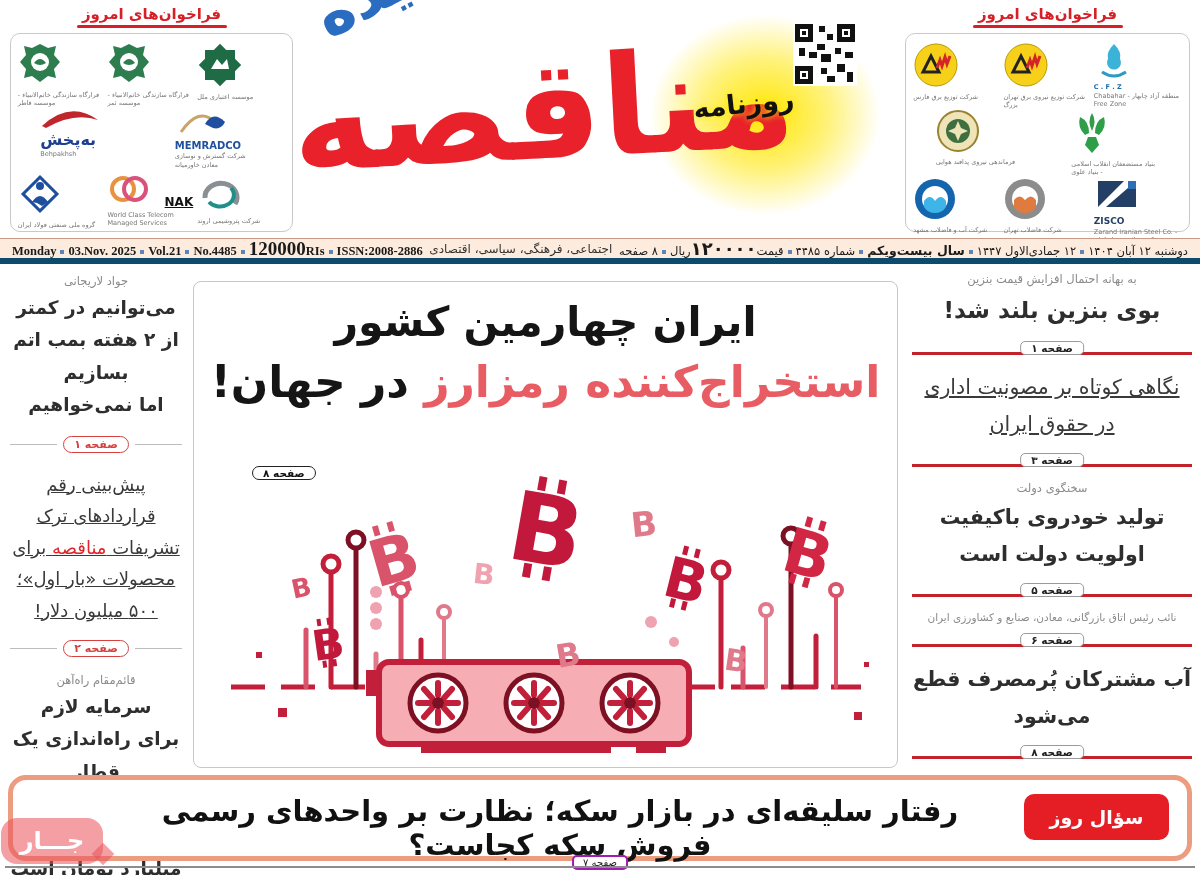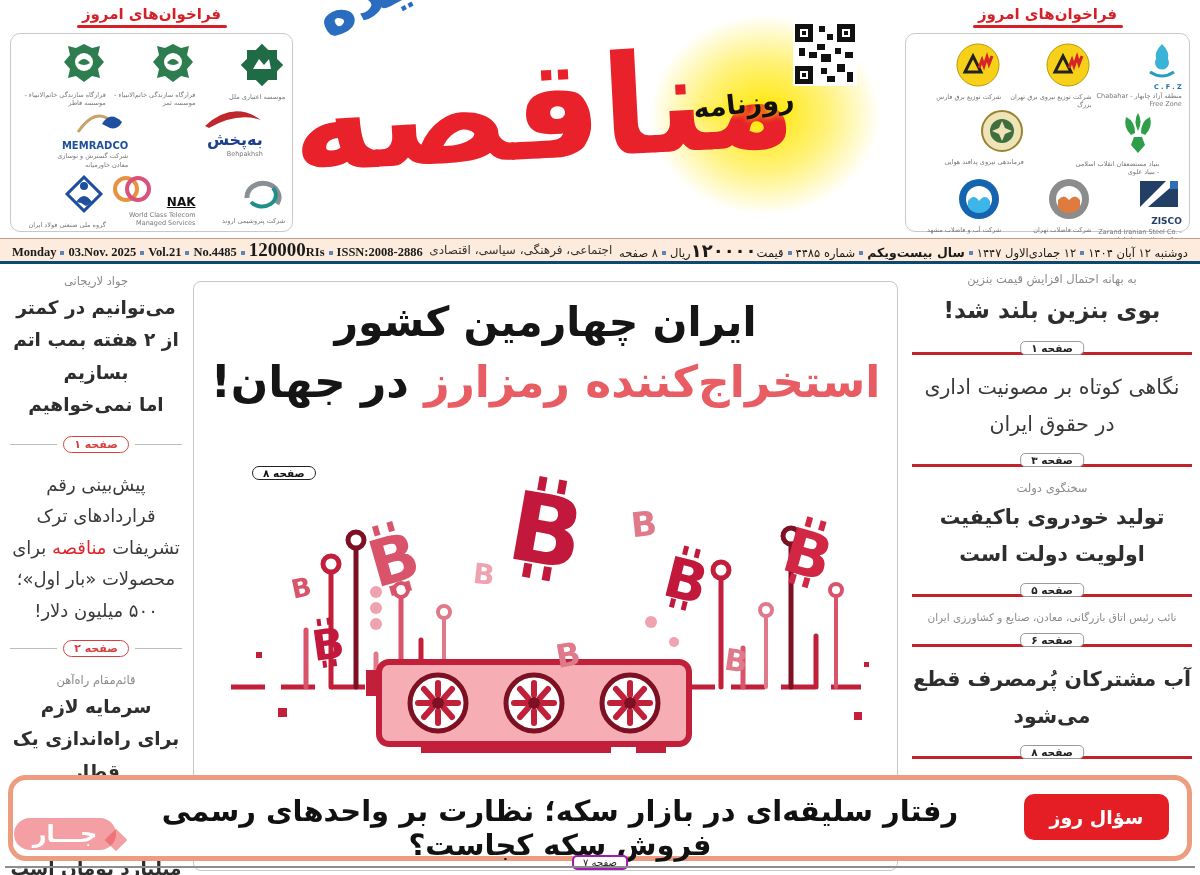--- a/index.html
+++ b/index.html
@@ -7,69 +7,69 @@
   body { font-family:"DejaVu Sans", sans-serif; }
   .page { position:relative; width:1200px; height:875px; background:#ffffff; overflow:hidden; margin:0 auto; }
 
   
   .calls-header { position:absolute; top:5px; text-align:center; z-index:3; }
   .calls-header .t { color:#d61f26; font-weight:bold; font-size:15px; direction:rtl; }
   .calls-header .u { height:3px; background:#d61f26; width:150px; margin:2px auto 0; border-radius:2px; }
   .calls-box { position:absolute; top:33px; height:199px; border:1px solid #c9c9c9; border-radius:10px;
                background:#fff; padding:8px 6px 2px; display:flex; flex-direction:column; justify-content:space-between; }
   .lg-row { display:flex; justify-content:space-around; align-items:flex-start; }
-  .lg { width:88px; text-align:right; }
+  .lg { width:88px; text-align:left; }
   .lg .cap { font-size:6.5px; color:#777; direction:rtl; line-height:1.25; margin-top:1px; }
   .lg .cap.en { direction:ltr; }
   .logo-text { font-weight:bold; }
 
   
   .masthead { position:absolute; left:295px; top:0; width:610px; height:235px; overflow:hidden; }
   .glow { position:absolute; left:355px; top:15px; width:230px; height:200px; border-radius:50%;
           background:radial-gradient(closest-side, #ffe600 0%, #fff27a 55%, rgba(255,255,255,0) 100%); }
   .title-red { position:absolute; left:0px; top:28px; width:500px; text-align:center; color:#e8212a;
                font-size:138px; font-weight:bold; direction:rtl; line-height:1.2; transform:rotate(-3deg); letter-spacing:-6px;}
   .title-blue { position:absolute; left:6px; top:-12px; color:#2a6cc0; font-size:62px; font-weight:bold;
                 direction:rtl; transform:rotate(-28deg); transform-origin:left top; letter-spacing:-2px;}
   .rooznameh { position:absolute; left:398px; top:88px; color:#111; font-size:27px; font-weight:bold;
                direction:rtl; transform:rotate(-6deg); text-shadow:0 0 6px #ffe600; }
   .qr { position:absolute; left:498px; top:22px; width:64px; height:64px; }
 
   
   .datebar { position:absolute; left:0; top:238px; width:1200px; height:26px; background:#fdecdd;
-             border-top:1px solid #c79a85; border-bottom:3px solid #0c4a6e;
+             border-top:1px solid #c79a85; border-bottom:6px solid #0c4a6e;
              display:flex; align-items:center; justify-content:space-between; padding:0 12px; }
   .datebar .en { font-family:"Liberation Serif", serif; font-weight:bold; font-size:12.5px; color:#1a1a1a; direction:ltr; white-space:nowrap; }
   .datebar .en .big { font-size:19px; }
   .datebar .center-lbl { font-size:12px; color:#333; direction:rtl; white-space:nowrap; }
   .datebar .fa { font-size:11.5px; color:#1a1a1a; direction:rtl; white-space:nowrap; }
   .datebar .fa b { font-size:12.5px; }
   .datebar .fa .big { font-size:18px; font-weight:bold; }
   .sq { display:inline-block; width:4px; height:4px; background:#5b84b8; margin:0 4px; vertical-align:middle; }
 
   
   .col-left { position:absolute; left:10px; top:274px; width:172px; direction:rtl; text-align:center; }
   .col-right { position:absolute; left:912px; top:272px; width:280px; direction:rtl; text-align:center; }
   .kicker { font-size:11.5px; color:#8a8a8a; margin-bottom:4px; }
   .hl-b { font-weight:bold; color:#2e2e2e; }
-  .hl-r { font-weight:normal; color:#3a3a3a; }
+  .hl-r { font-weight:normal; color:#3a3a3a;text-decoration:underline; }
   .col-left .hl { font-size:18.5px; line-height:1.75; white-space:pre-line; }
   .col-right .hl { font-size:20.5px; line-height:1.8; }
   .red-word { color:#e0242b; }
   .sepL { display:flex; align-items:center; margin:14px 0 16px; }
   .sepL .ln { flex:1; height:1px; background:#bdbdbd; }
   .badge-red { border:1.5px solid #d6413f; color:#d6413f; background:#fff; font-size:11px; font-weight:bold;
                border-radius:10px; padding:1px 10px; margin:0 6px; white-space:nowrap; }
   .sepR { position:relative; border-bottom:3px solid #c2222a; margin:12px 0 14px; height:12px; }
   .badge-gray { position:absolute; left:50%; transform:translateX(-50%); top:-2px; background:#fff;
                 border:1px solid #9a9a9a; border-radius:5px; color:#222; font-size:10.5px; font-weight:bold;
                 padding:0px 10px; white-space:nowrap; }
 
   
-  .story-card { position:absolute; left:193px; top:281px; width:705px; height:590px; background:#fff;
+  .story-card { position:absolute; left:193px; top:281px; width:705px; height:487px; background:#fff;
                 border:1px solid #c7c7c7; border-radius:8px; }
   .story-head { direction:rtl; text-align:center; margin-top:16px; }
   .story-l1 { font-size:41px; font-weight:bold; color:#151515; }
   .story-l2 { font-size:44px; font-weight:bold; color:#151515; margin-top:10px; }
   .story-l2 .red { color:#e85d63; }
   .badge-black { position:absolute; left:58px; top:184px; border:1.5px solid #222; color:#111; font-size:10.5px;
                  font-weight:bold; border-radius:8px; padding:0 10px; background:#fff; }
   .mining-art { position:absolute; left:22px; top:190px; }
 
   
@@ -78,21 +78,21 @@
   .banner .hl { position:absolute; right:190px; left:110px; top:14px; text-align:center; direction:rtl;
                 font-size:29px; font-weight:bold; color:#111; }
   .tag-pill { position:absolute; right:18px; top:14px; width:145px; height:46px; background:#e51e25;
               border-radius:10px; color:#fff; font-size:19px; font-weight:bold; display:flex;
               align-items:center; justify-content:center; direction:rtl; }
   .tag-pill::after { content:""; position:absolute; right:132px; top:9px; width:28px; height:28px;
                      background:#e51e25; transform:rotate(45deg); border-radius:4px; z-index:-1; }
   .banner .badge-gray2 { position:absolute; left:50%; transform:translateX(-50%); bottom:-14px; background:#fff;
                 border:2px solid #a21caf; border-radius:5px; color:#222; font-size:10px; font-weight:normal;
                 padding:0 9px; white-space:nowrap; }
-  .watermark { position:absolute; left:14px; top:818px; width:102px; height:32px; background:rgba(233,80,90,0.55);
+  .watermark { position:absolute; left:1px; top:818px; width:102px; height:46px; background:rgba(233,80,90,0.55);
                border-radius:16px; display:flex; align-items:center; justify-content:center;
                color:#fff; font-size:24px; font-weight:bold; direction:rtl; z-index:5; }
   .watermark::after { content:""; position:absolute; right:-8px; bottom:2px; width:16px; height:16px;
                       background:rgba(233,80,90,0.55); transform:rotate(45deg); }
   .bottom-line { position:absolute; left:5px; right:5px; top:866px; height:2px; background:#8d8d8d; }
 </style>
 </head>
 <body>
 
 <div class="page">
@@ -123,33 +123,33 @@
         <svg width="46" height="46" viewBox="0 0 46 46">
           <rect x="8" y="8" width="30" height="30" fill="#1f6b45"></rect>
           <rect x="8" y="8" width="30" height="30" fill="#1f6b45" transform="rotate(45 23 23)"></rect>
           <path d="M14 27 l6-10 5 6 5-6 2 10 z" fill="#fff"></path>
         </svg>
         <div class="cap">موسسه اعتباری ملل</div>
       </div>
     </div>
     <div class="lg-row">
       <div class="lg">
+        <svg width="60" height="22" viewBox="0 0 60 22">
+          <path d="M2 16 Q30 -10 58 10 Q34 2 6 18 z" fill="#c0272d"></path>
+        </svg>
+        <div class="logo-text" style="color:#1d3f8f;font-size:16px;direction:rtl;margin-top:-6px;">به‌پخش</div>
+        <div class="cap en">Behpakhsh</div>
+      </div>
+      <div class="lg">
         <svg width="56" height="26" viewBox="0 0 56 26">
           <path d="M6 22 Q24 -4 40 12" fill="none" stroke="#caa36a" stroke-width="3"></path>
           <path d="M30 14 q8 -14 20 -2 q-4 8 -12 6" fill="#1f4f9e"></path>
         </svg>
         <div class="logo-text" style="color:#1f4f9e;font-size:10px;">MEMRADCO</div>
         <div class="cap">شرکت گسترش و نوسازی معادن خاورمیانه</div>
-      </div>
-      <div class="lg">
-        <svg width="60" height="22" viewBox="0 0 60 22">
-          <path d="M2 16 Q30 -10 58 10 Q34 2 6 18 z" fill="#c0272d"></path>
-        </svg>
-        <div class="logo-text" style="color:#1d3f8f;font-size:16px;direction:rtl;margin-top:-6px;">به‌پخش</div>
-        <div class="cap en">Behpakhsh</div>
       </div>
     </div>
     <div class="lg-row">
       <div class="lg">
         <svg width="44" height="44" viewBox="0 0 44 44">
           <rect x="10" y="10" width="24" height="24" fill="none" stroke="#1d4f9e" stroke-width="3" transform="rotate(45 22 22)"></rect>
           <circle cx="22" cy="14" r="4" fill="#1d4f9e"></circle>
           <path d="M14 30 q8 -12 16 0 l-6 4 -5 -3 z" fill="#1d4f9e"></path>
         </svg>
         <div class="cap">گروه ملی صنعتی فولاد ایران</div>

